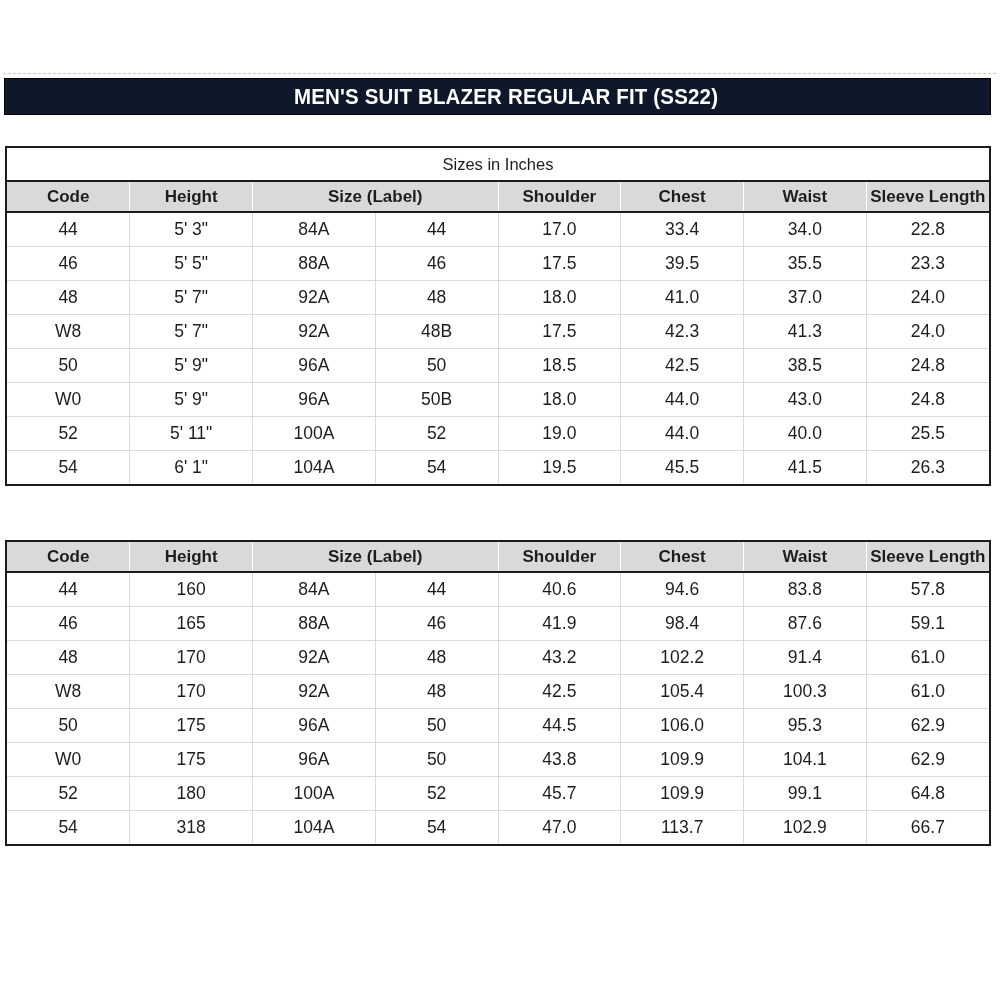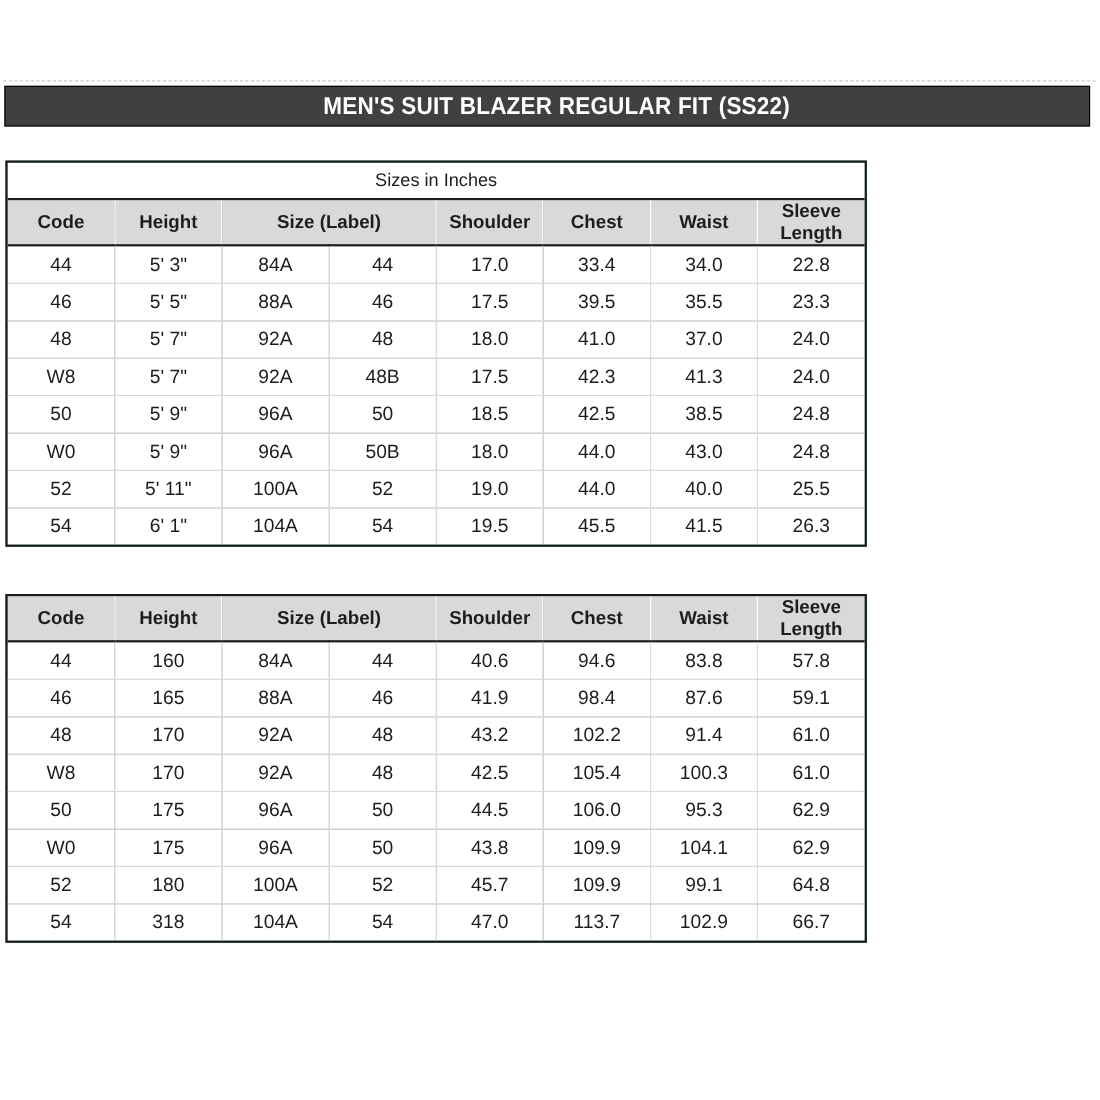--- a/index.html
+++ b/index.html
@@ -9,30 +9,30 @@
     font-family:"Liberation Sans","DejaVu Sans",sans-serif;
     color:#1d1d1d;
     overflow:hidden;
   }
   .hairline{
     position:absolute;left:3px;top:73px;width:993px;height:0;
     border-top:1px dashed #c9c9c9;
   }
   .title-bar{
     position:absolute;left:4px;top:78px;width:987px;height:37px;
-    background:#404040;border:1px solid #000;box-sizing:border-box;
+    background:#0f172a;border:1px solid #000;box-sizing:border-box;
     display:flex;align-items:center;justify-content:center;padding-left:17px;
   }
   .title-bar span{
     color:#ffffff;font-weight:bold;font-size:22px;letter-spacing:.2px;
     transform:scaleX(.93);white-space:nowrap;
   }
   .tbl-wrap{
-    position:absolute;left:5px;width:783px;
-    border:2px solid #1c1c1c;box-sizing:border-box;background:#14532d;
+    position:absolute;left:5px;width:986px;
+    border:2px solid #1c1c1c;box-sizing:border-box;background:#0ea5e9;
   }
   .tbl-wrap.inches{top:146px;}
   .tbl-wrap.cm{top:540px;}
   .tbl-caption{
     height:32px;display:flex;align-items:center;justify-content:center;
     font-size:16.5px;border-bottom:2px solid #1c1c1c;background:#fff;
   }
   table{
     width:100%;border-collapse:collapse;table-layout:fixed;
   }

